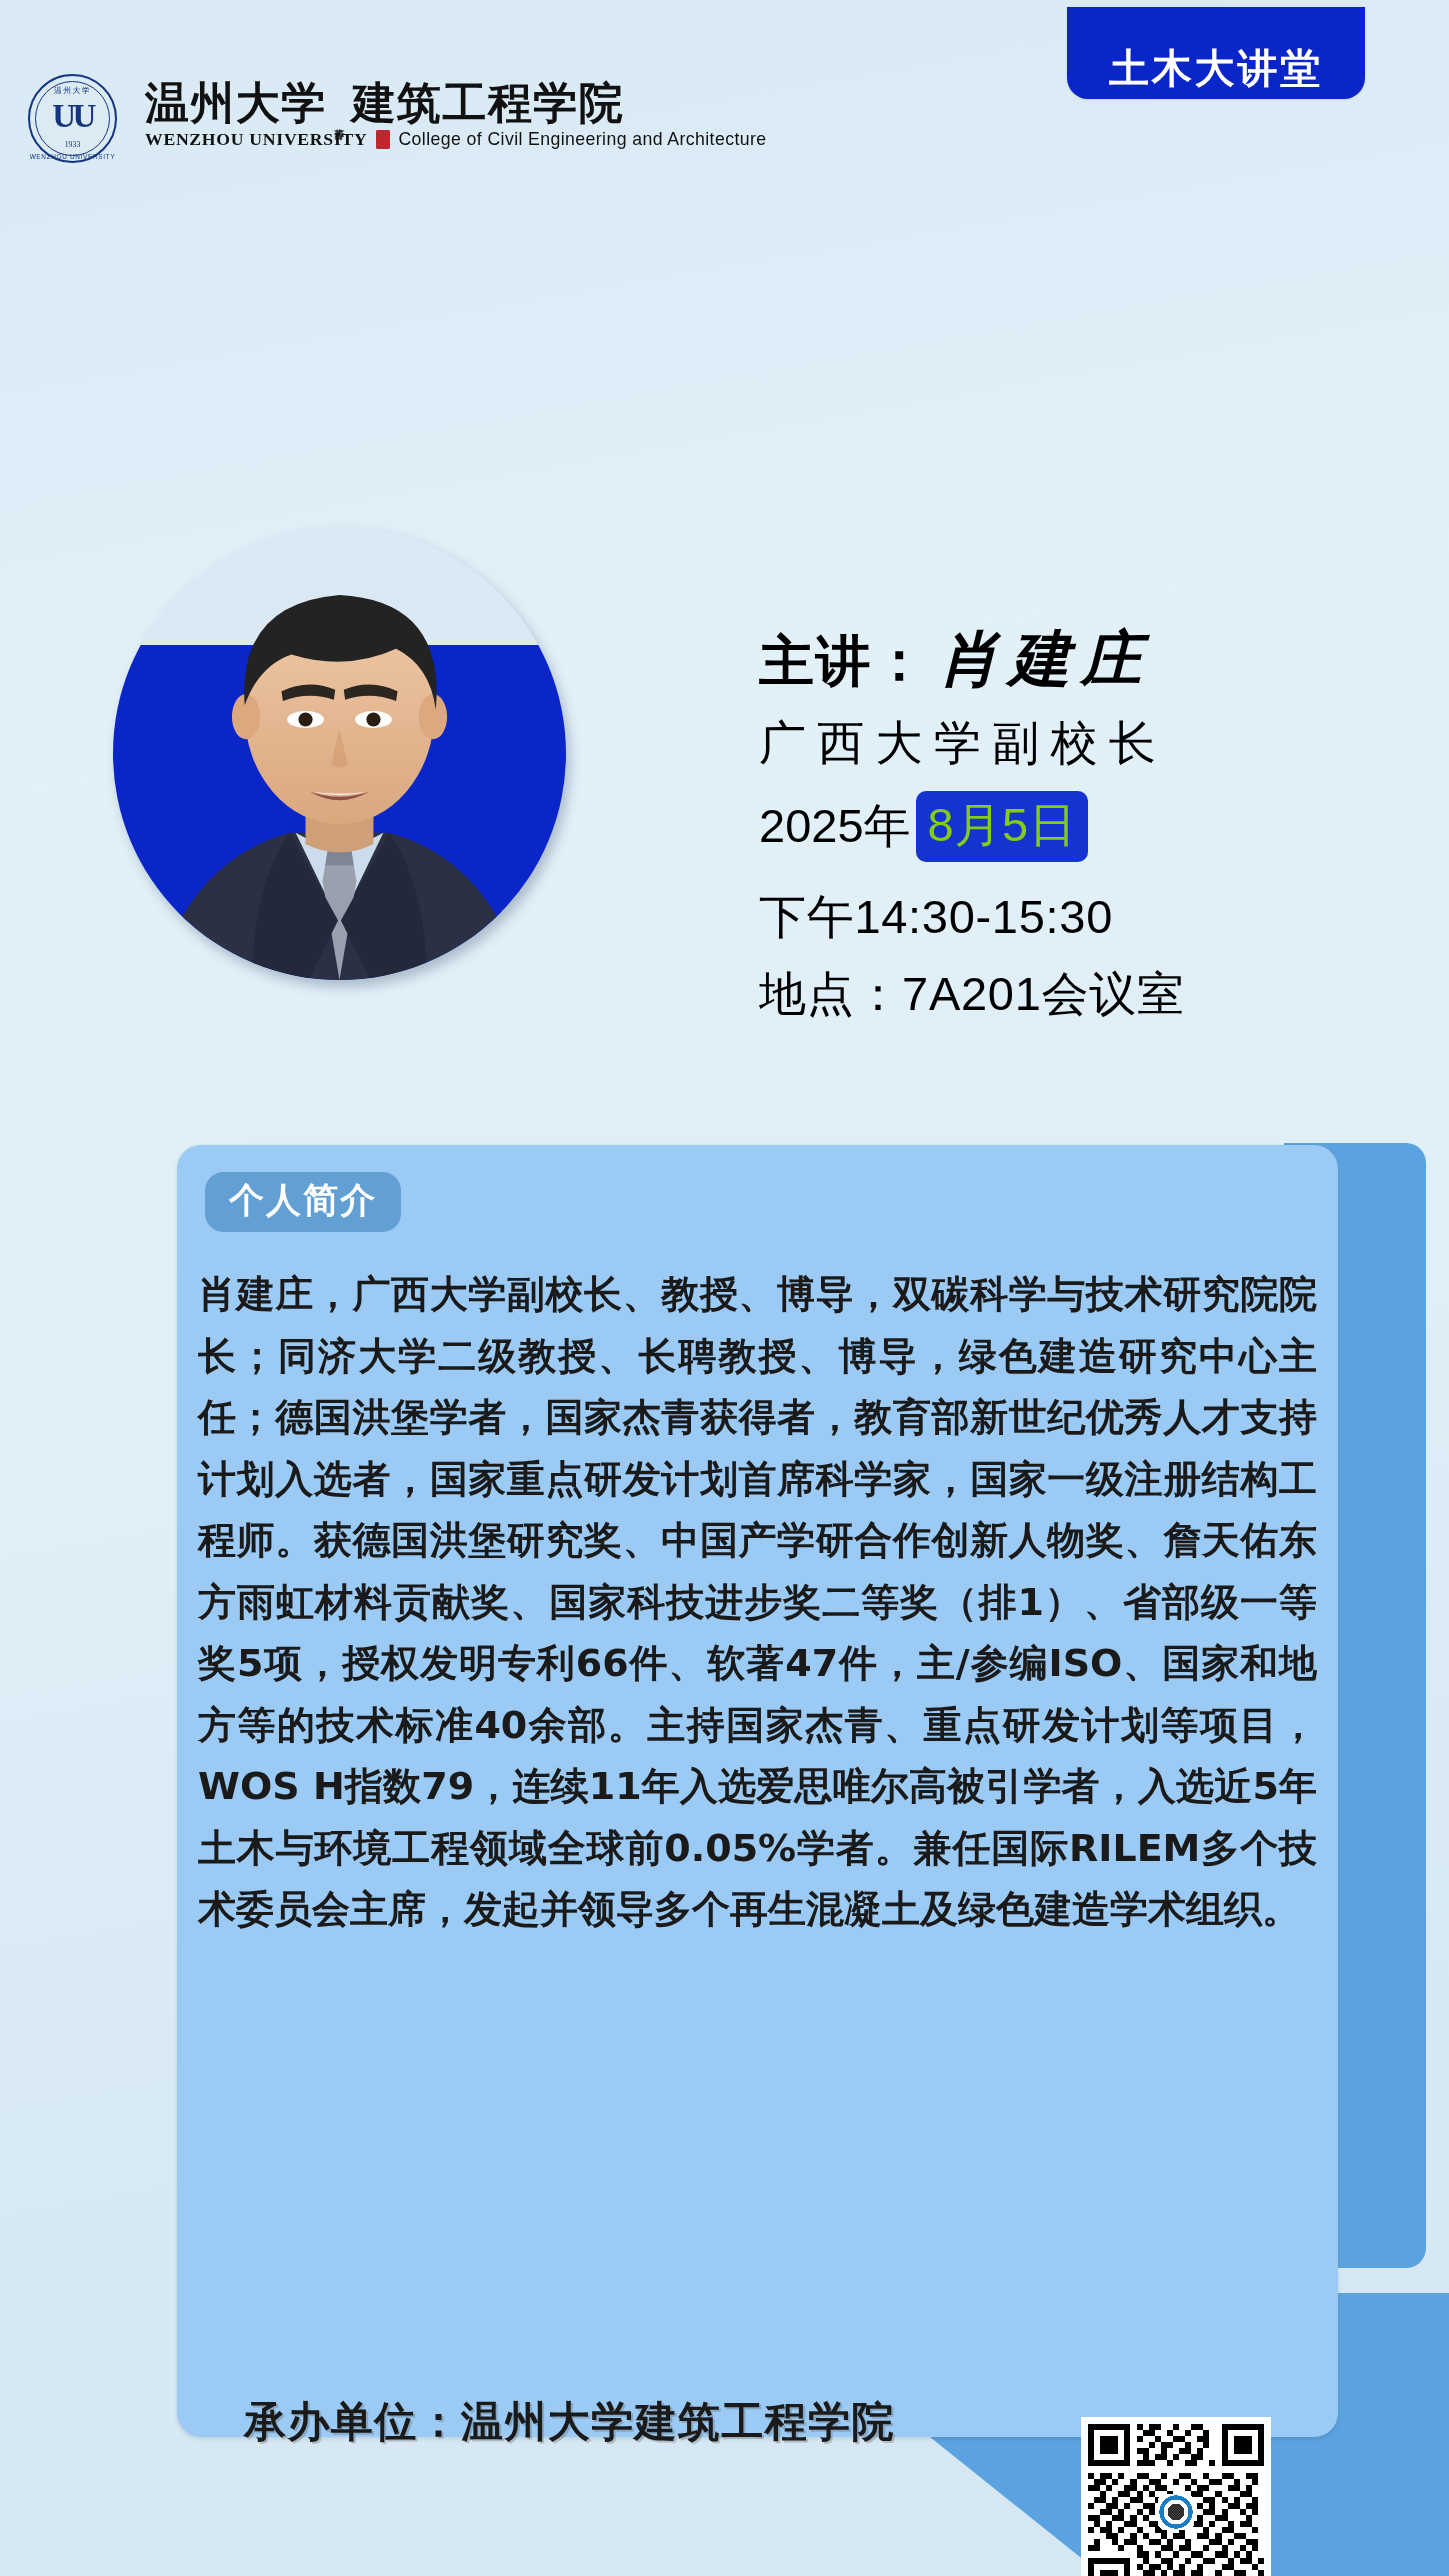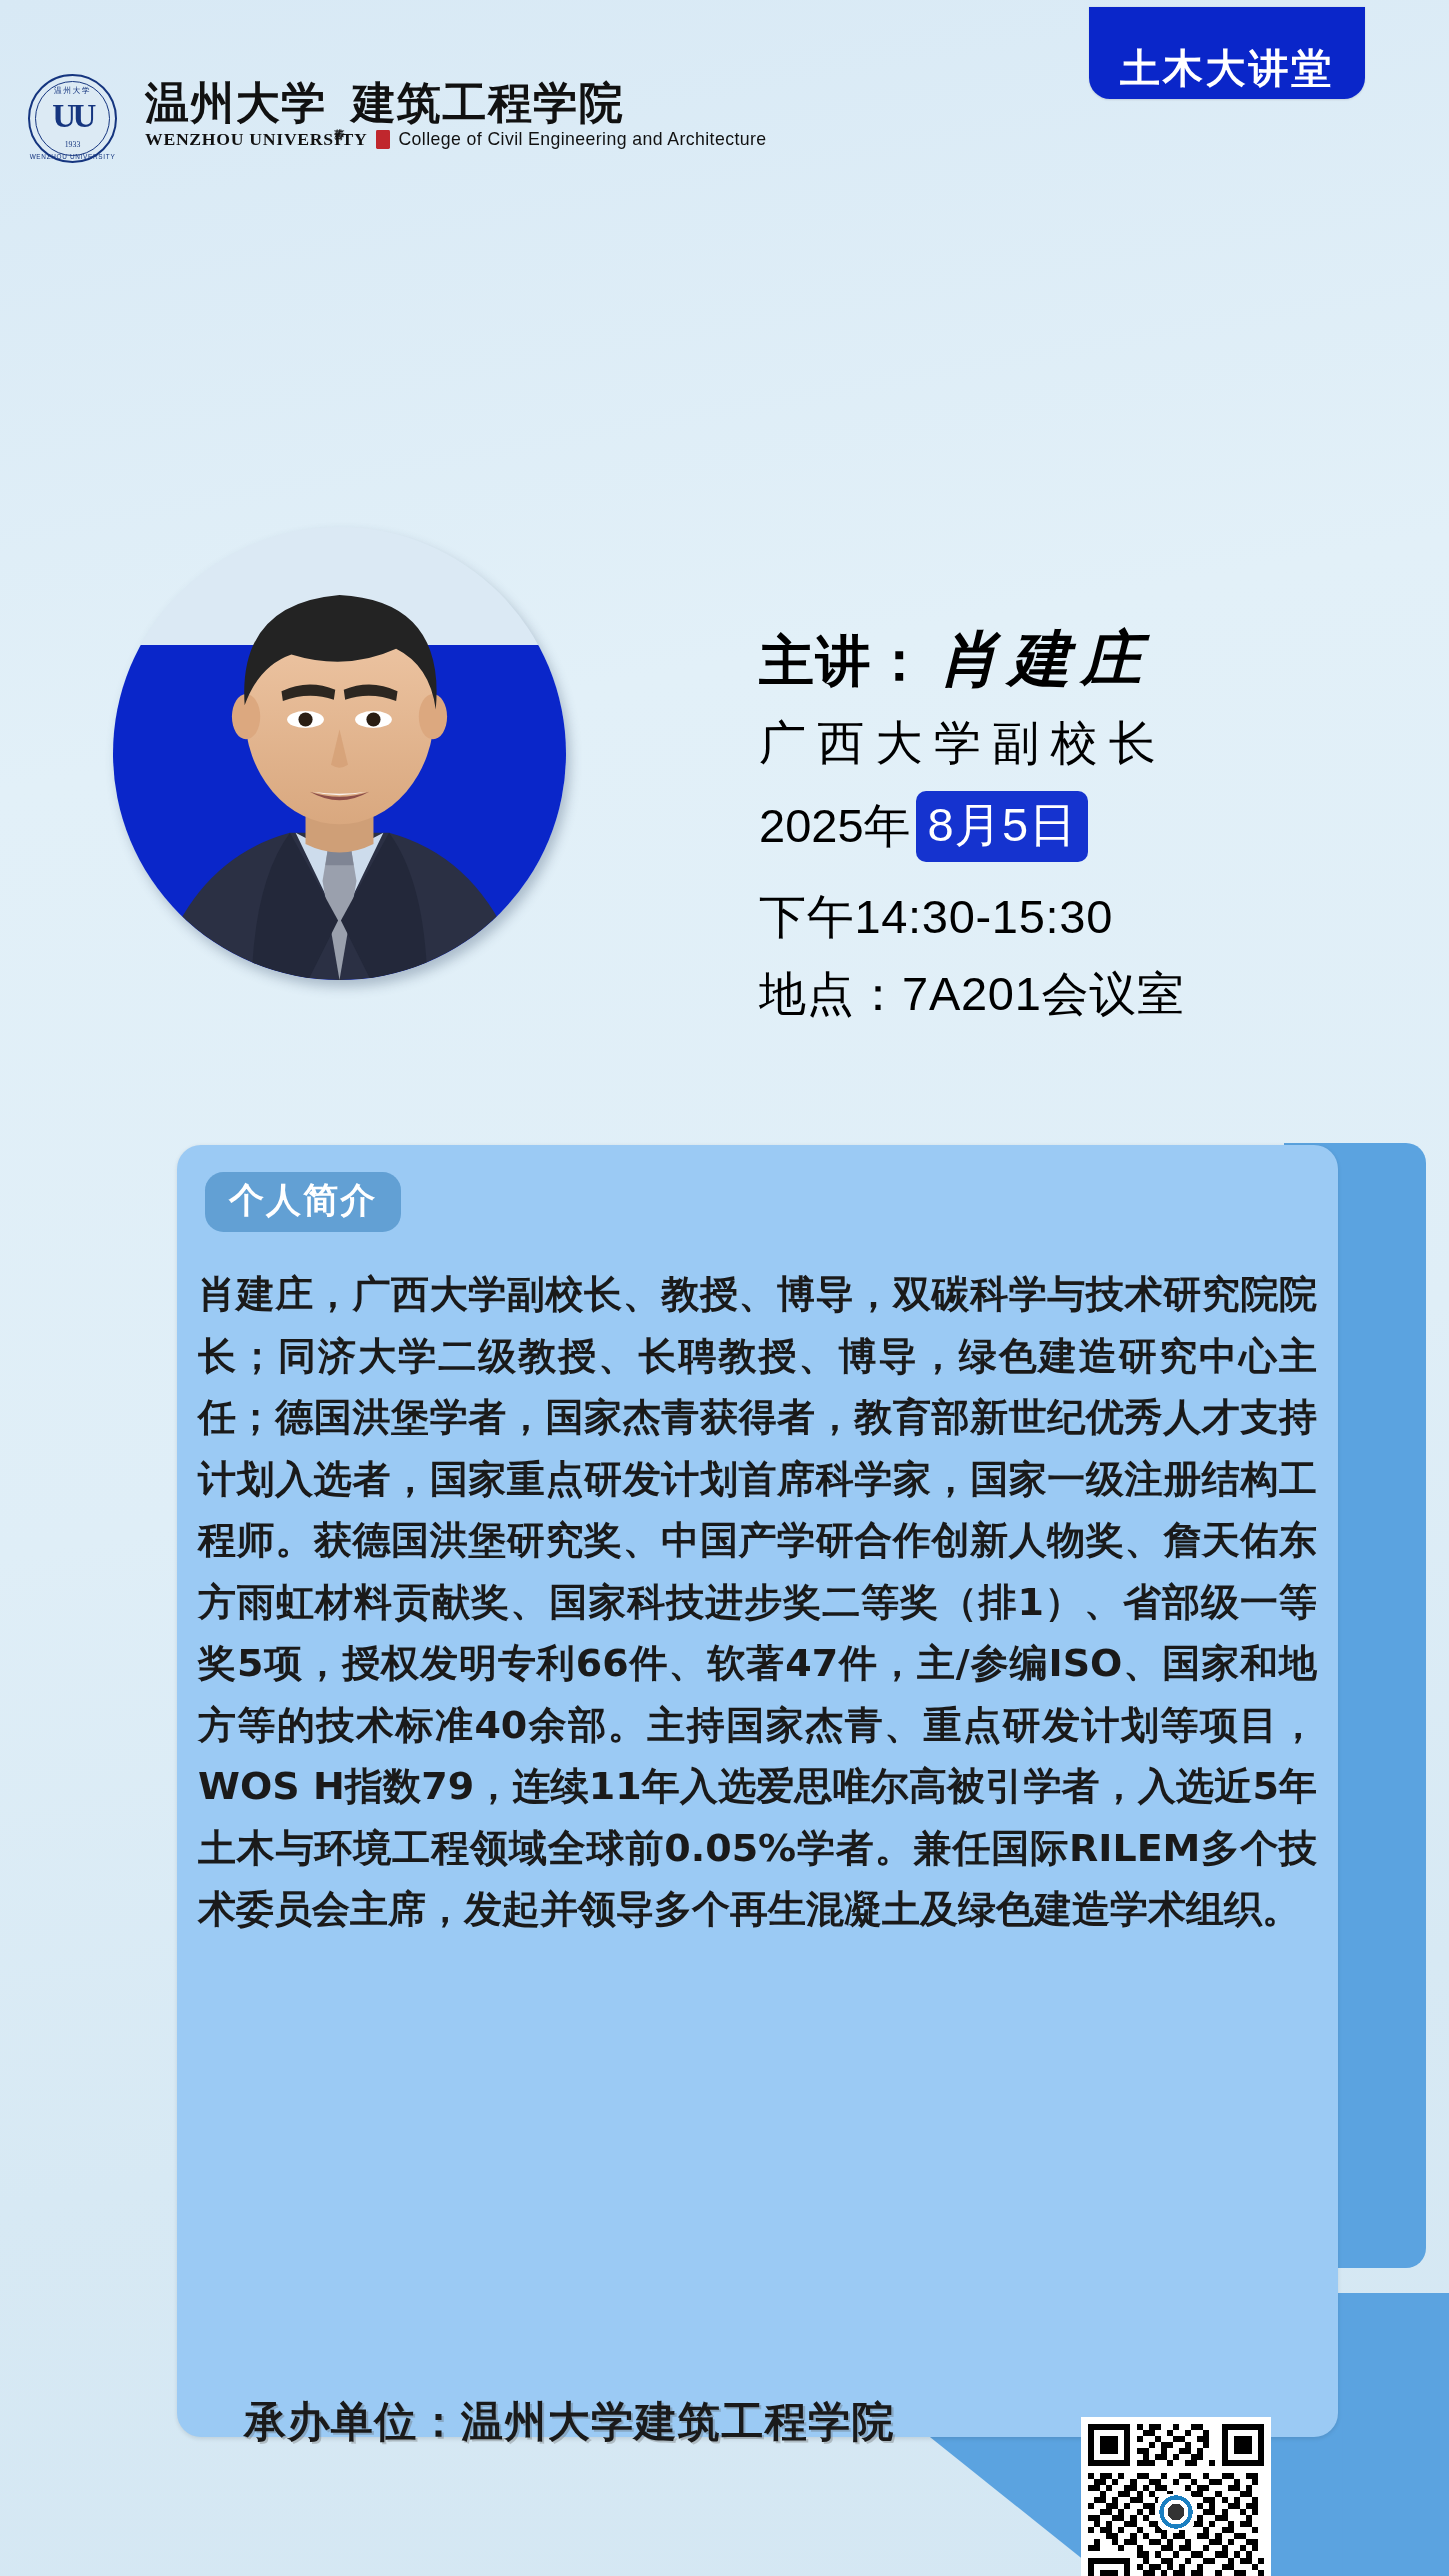--- a/index.html
+++ b/index.html
@@ -78,21 +78,21 @@
     width:14px;height:18.4px;background:#c0272d;border-radius:1.4px;
     display:inline-block;
   }
   .logo-en .en2{
     font-family:"Liberation Sans","DejaVu Sans",sans-serif;
     font-size:17.7px;color:#111;letter-spacing:0.4px;
   }
 
   
   .badge{
-    position:absolute;right:84px;top:7px;width:276px;
+    position:absolute;right:84px;top:7px;width:298px;
     border-radius:0 0 21px 21px;overflow:hidden;
     box-shadow:0 0.7px 2.1px rgba(0,0,0,.12);
   }
   .badge .b-top{
     background:#0a26c9;color:#fff;text-align:center;
     font-size:40px;font-weight:bold;letter-spacing:2.8px;
     padding:41px 0 11.3px;line-height:1;
     font-family:"DejaVu Sans","Liberation Sans",sans-serif;
   }
   .badge .b-bot{
@@ -142,21 +142,21 @@
     font-style:italic;
   }
   .sp-title{
     font-size:47px;letter-spacing:11.3px;margin-top:11.3px;white-space:nowrap;
   }
   .sp-date{
     font-size:47px;margin-top:15.6px;display:flex;align-items:center;gap:5.7px;
     white-space:nowrap;
   }
   .sp-date .hl{
-    background:#1533cf;color:#ffffff;border-radius:10px;
+    background:#1533cf;color:#84cc16;border-radius:10px;
     padding:2.8px 11.3px 5.7px;letter-spacing:0.7px;
   }
   .sp-time{font-size:47px;margin-top:24px;letter-spacing:0.7px;white-space:nowrap;}
   .sp-place{font-size:47px;margin-top:14px;letter-spacing:0.7px;white-space:nowrap;}
 
   
   .bio-tab{
     position:absolute;left:1284px;top:1143px;width:142px;height:1125px;
     background:#5ba3e0;border-radius:0 20px 20px 0;
   }

